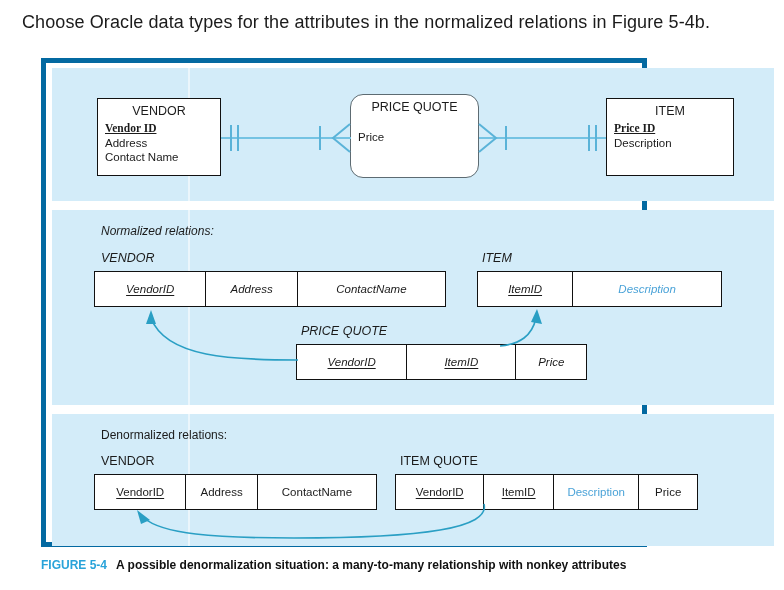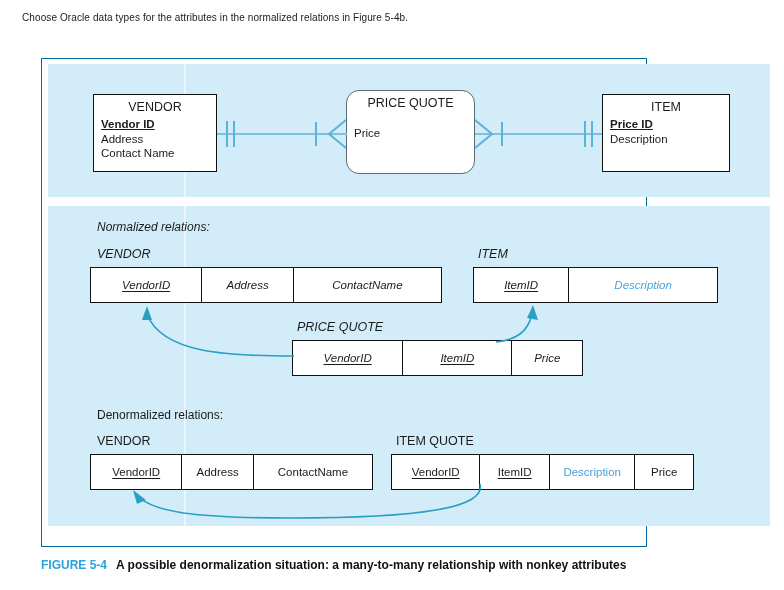--- a/index.html
+++ b/index.html
@@ -14,46 +14,46 @@
     color: #1a1a1a;
     overflow: hidden;
     position: relative;
   }
 
   
   #prompt-text {
     position: absolute;
     left: 22px;
     top: 12px;
-    font-size: 10px;
+    font-size: 18px;
     color: #1b1b1b;
     letter-spacing: .1px;
     white-space: nowrap;
   }
 
   
   #figure-frame {
     position: absolute;
     left: 41px;
     top: 58px;
     width: 606px;
     height: 489px;
-    border: 1px solid #0369a1;
+    border: 5px solid #0369a1;
     background: #ffffff;
     box-sizing: border-box;
   }
 
   .panel {
     position: absolute;
     background: #d3ecf9;
     box-sizing: border-box;
   }
   #panel-er         { left: 6px;  top: 5px;   width: 722px; height: 133px; }
   #panel-normalized { left: 6px;  top: 147px; width: 722px; height: 195px; font-style: italic; }
-  #panel-denorm     { left: 6px;  top: 335px; width: 722px; height: 132px; padding-left: 25px; }
+  #panel-denorm     { left: 6px;  top: 351px; width: 722px; height: 132px; padding-left: 25px; }
 
   
   .fold-line {
     position: absolute;
     top: 0;
     bottom: 0;
     left: 136px;
     width: 2px;
     background: rgba(255,255,255,.55);
     pointer-events: none;
@@ -82,20 +82,21 @@
   .entity-attr {
     font-size: 11.5px;
     line-height: 14.5px;
     color: #1b1b1b;
     white-space: nowrap;
   }
   .entity-attr.pk {
     font-weight: bold;
     text-decoration: underline;
     text-underline-offset: 1px;
+    font-family: Liberation Serif, serif;
   }
   .assoc-attr {
     font-size: 11.5px;
     color: #1b1b1b;
     margin-top: 16px;
   }
 
   
   .rel-svg { position: absolute; overflow: visible; }
 

